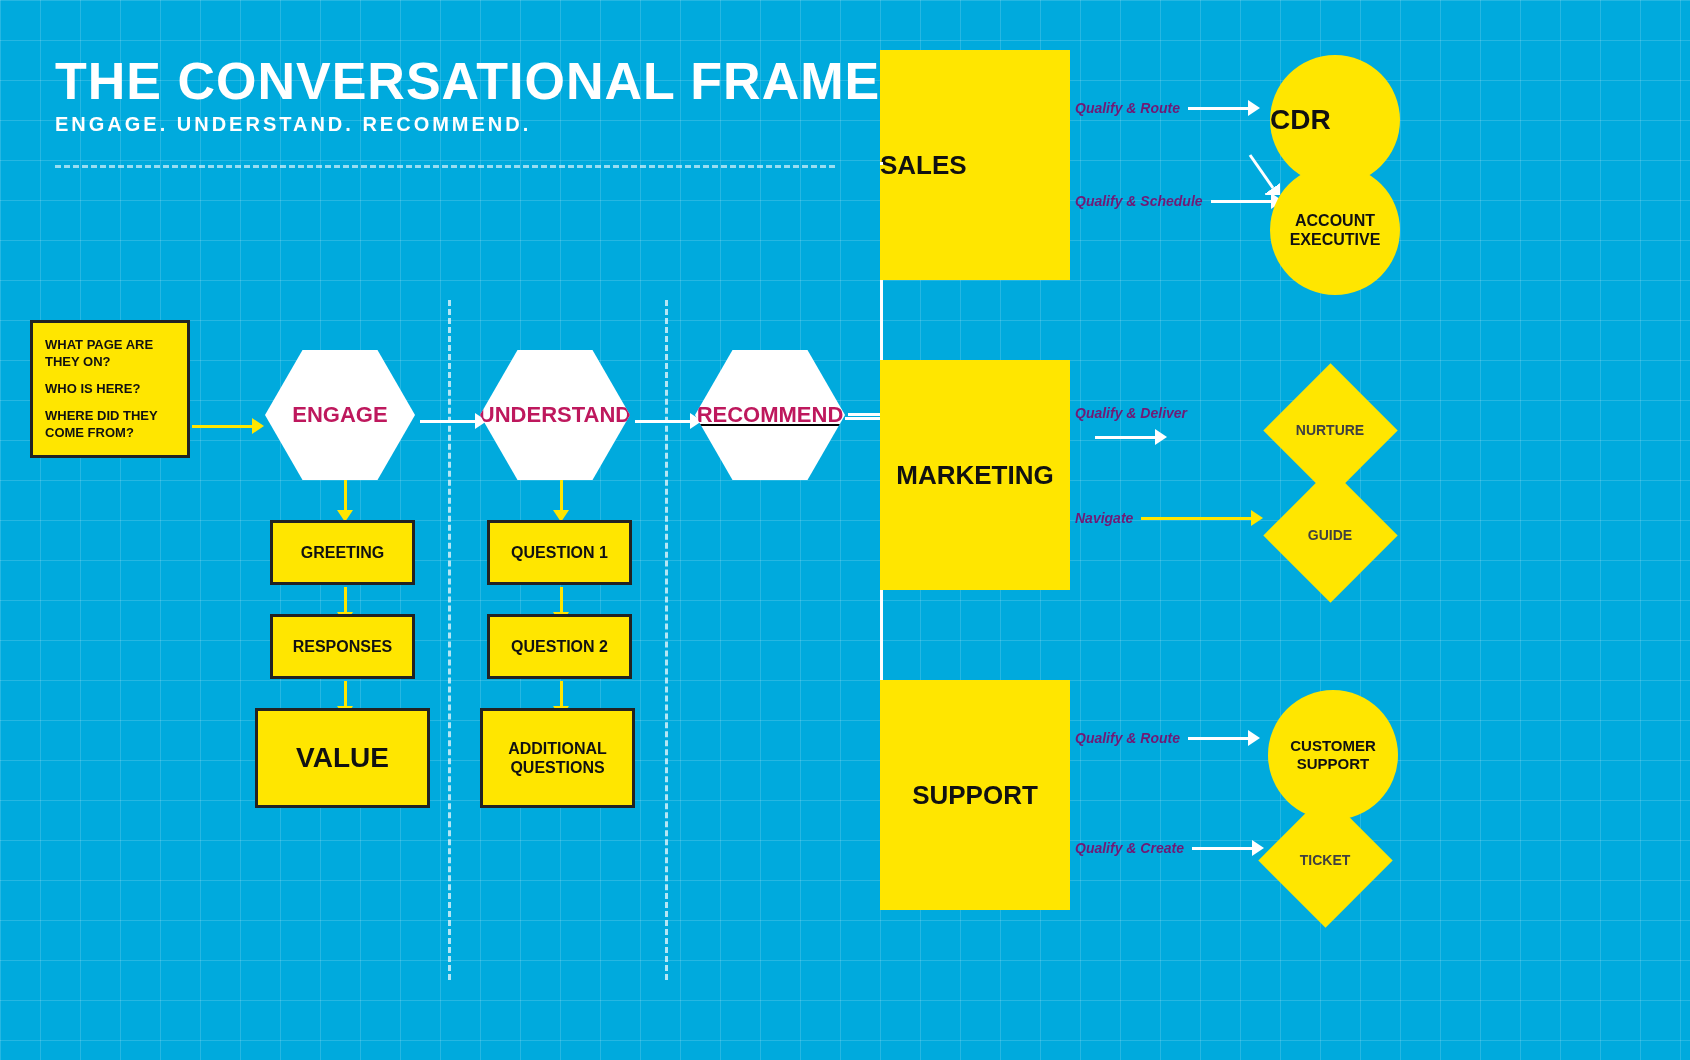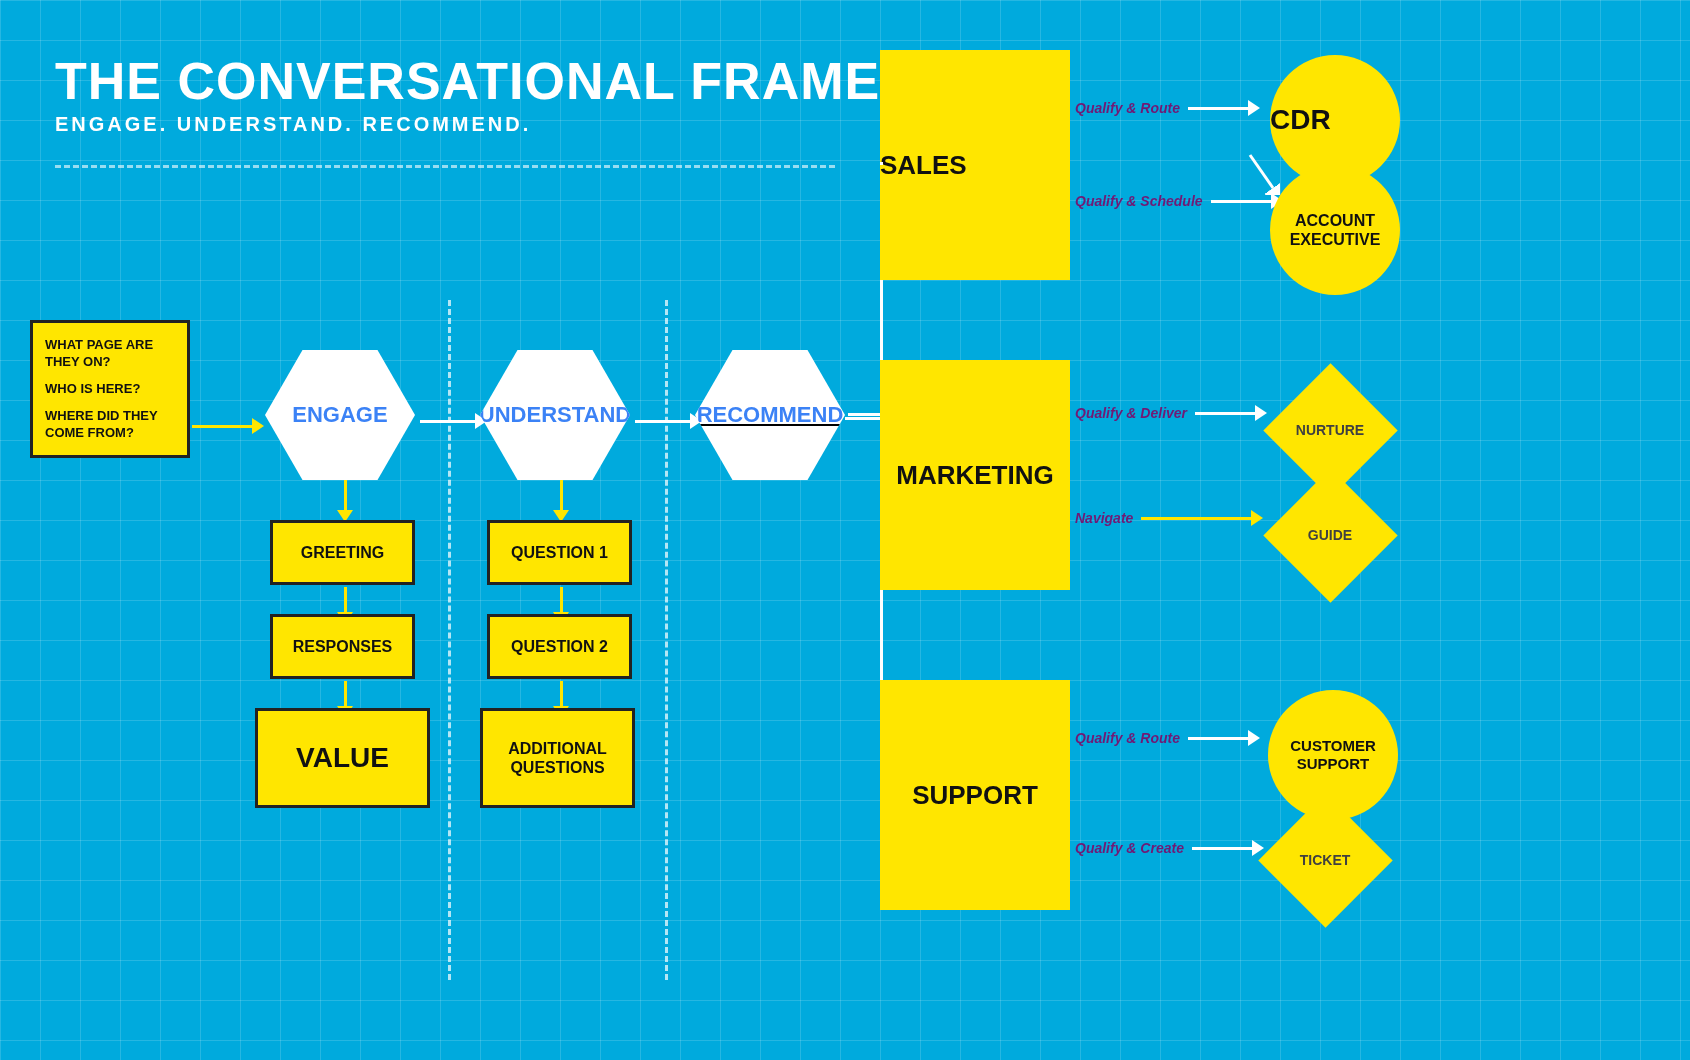--- a/index.html
+++ b/index.html
@@ -97,21 +97,21 @@
       border-bottom: 8px solid transparent;
       border-left: 12px solid white;
     }
     .arrow-line-white {
       height: 3px;
       background: white;
     }
     .hex-label {
       font-size: 22px;
       font-weight: 900;
-      color: #3b82f6;
+      color: #be185d;
       text-transform: uppercase;
       text-align: center;
       z-index: 2;
       position: relative;
     }
 
     
     .hex-shape {
       width: 150px;
       height: 130px;
@@ -364,21 +364,21 @@
     <svg width="35" height="45">
       <line x1="5" y1="5" x2="28" y2="38" stroke="white" stroke-width="3" marker-end="url(#arrowWhite)"></line>
       <defs>
         <marker id="arrowWhite" markerWidth="10" markerHeight="7" refX="0" refY="3.5" orient="auto">
           <polygon points="0 0, 10 3.5, 0 7" fill="white"></polygon>
         </marker>
       </defs>
     </svg>
   </div>
 
-  <div style="position:absolute; top:405px; left:1075px; display:flex; align-items:center; gap:8px;">
+  <div style="position:absolute; top:405px; left:1075px; display:flex; align-items:center; gap:8px;flex-direction:column;">
     <span class="connector-label">Qualify &amp; Deliver</span>
     <div style="display:flex; align-items:center;">
       <div style="width:60px; height:3px; background:white;"></div>
       <div style="width:0; height:0; border-top:8px solid transparent; border-bottom:8px solid transparent; border-left:12px solid white;"></div>
     </div>
   </div>
 
   <div style="position:absolute; top:370px; left:1270px;">
     <div class="diamond-wrapper" style="width:120px; height:120px;">
       <div class="diamond-shape" style="width:95px; height:95px;"></div>

